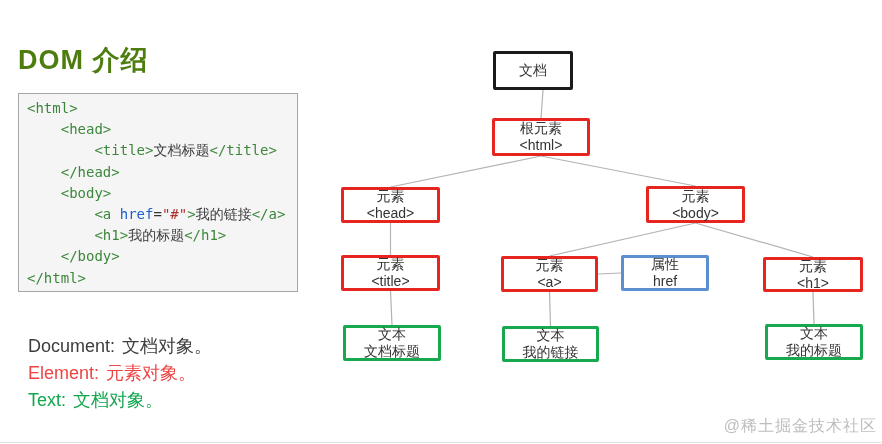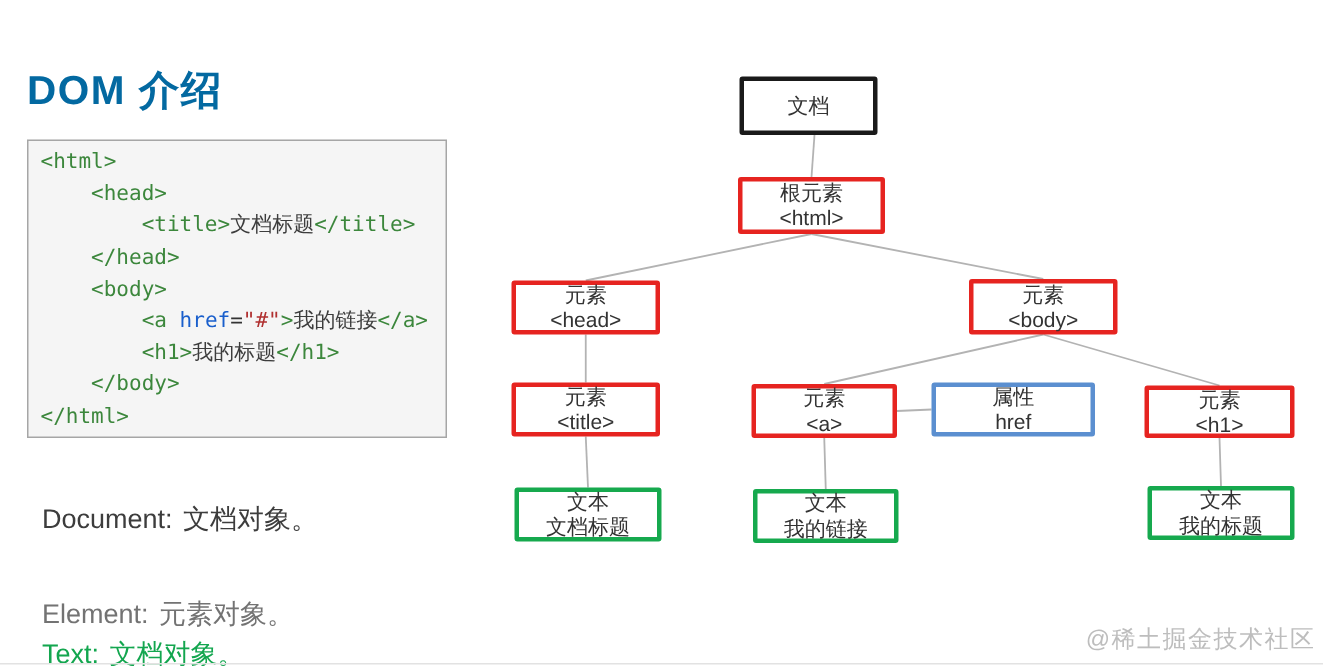--- a/index.html
+++ b/index.html
@@ -6,21 +6,21 @@
   html, body { width: 882px; height: 444px; }
   body {
     position: relative;
     width: 882px; height: 444px;
     background: #ffffff;
     font-family: "Liberation Sans", sans-serif;
     overflow: hidden;
   }
   .page-title {
     position: absolute; left: 18px; top: 42px;
-    font-size: 27px; font-weight: 700; color: #0369a1;
+    font-size: 27px; font-weight: 700; color: #4d7c0f;
     letter-spacing: 1px;
   }
   .code-block {
     position: absolute; left: 18px; top: 93px;
     width: 280px; height: 199px;
     background: #f5f5f5;
     border: 1px solid #a6a6a6;
     padding: 4px 8px;
     font-family: "DejaVu Sans Mono", "Liberation Mono", monospace;
     font-size: 14px; line-height: 21.2px;
@@ -71,21 +71,21 @@
     <line x1="390.5" y1="223" x2="390.5" y2="255" stroke="#b3b3b3" stroke-width="1.2"></line>
     <line x1="695.5" y1="223" x2="549.5" y2="256" stroke="#b3b3b3" stroke-width="1.2"></line>
     <line x1="695.5" y1="223" x2="813" y2="257" stroke="#b3b3b3" stroke-width="1.2"></line>
     <line x1="598" y1="274" x2="621" y2="273" stroke="#b3b3b3" stroke-width="1.2"></line>
     <line x1="390.5" y1="291" x2="392" y2="325" stroke="#b3b3b3" stroke-width="1.2"></line>
     <line x1="549.5" y1="292" x2="550.5" y2="326" stroke="#b3b3b3" stroke-width="1.2"></line>
     <line x1="813" y1="292" x2="814" y2="324" stroke="#b3b3b3" stroke-width="1.2"></line>
   </svg>
 
 <div class="tree-layer" id="tree-nodes">
-    <div class="tree-node" style="left: 493px; top: 51px; width: 92px; height: 39px; border: 3px solid rgb(26, 26, 26);">
+    <div class="tree-node" style="left: 493px; top: 51px; width: 80px; height: 39px; border: 3px solid rgb(26, 26, 26);">
       <div>文档</div>
     </div>
     <div class="tree-node" style="left: 492px; top: 118px; width: 98px; height: 38px; border: 3px solid rgb(230, 36, 32);">
       <div>根元素</div>
       <div>&lt;html&gt;</div>
     </div>
     <div class="tree-node" style="left: 341px; top: 187px; width: 99px; height: 36px; border: 3px solid rgb(230, 36, 32);">
       <div>元素</div>
       <div>&lt;head&gt;</div>
     </div>
@@ -94,21 +94,21 @@
       <div>&lt;body&gt;</div>
     </div>
     <div class="tree-node" style="left: 341px; top: 255px; width: 99px; height: 36px; border: 3px solid rgb(230, 36, 32);">
       <div>元素</div>
       <div>&lt;title&gt;</div>
     </div>
     <div class="tree-node" style="left: 501px; top: 256px; width: 97px; height: 36px; border: 3px solid rgb(230, 36, 32);">
       <div>元素</div>
       <div>&lt;a&gt;</div>
     </div>
-    <div class="tree-node" style="left: 621px; top: 255px; width: 109px; height: 36px; border: 3px solid rgb(91, 143, 208);">
+    <div class="tree-node" style="left: 621px; top: 255px; width: 88px; height: 36px; border: 3px solid rgb(91, 143, 208);">
       <div>属性</div>
       <div>href</div>
     </div>
     <div class="tree-node" style="left: 763px; top: 257px; width: 100px; height: 35px; border: 3px solid rgb(230, 36, 32);">
       <div>元素</div>
       <div>&lt;h1&gt;</div>
     </div>
     <div class="tree-node" style="left: 343px; top: 325px; width: 98px; height: 36px; border: 3px solid rgb(22, 169, 78);">
       <div>文本</div>
       <div>文档标题</div>
@@ -120,21 +120,21 @@
     <div class="tree-node" style="left: 765px; top: 324px; width: 98px; height: 36px; border: 3px solid rgb(22, 169, 78);">
       <div>文本</div>
       <div>我的标题</div>
     </div>
   </div>
 
 <div class="legend">
   <div class="legend-row" style="color: rgb(61, 61, 61);">
     <span>Document:</span><span class="desc">文档对象。</span>
   </div>
-  <div class="legend-row" style="color: #737373; margin-top: 36px;">
+  <div class="legend-row" style="color: #ef4444;">
     <span>Element:</span><span class="desc">元素对象。</span>
   </div>
   <div class="legend-row" style="color: rgb(19, 166, 79);">
     <span>Text:</span><span class="desc">文档对象。</span>
   </div>
 </div>
 
 <div class="watermark">@稀土掘金技术社区</div>
 <div class="bottom-rule"></div>
 

